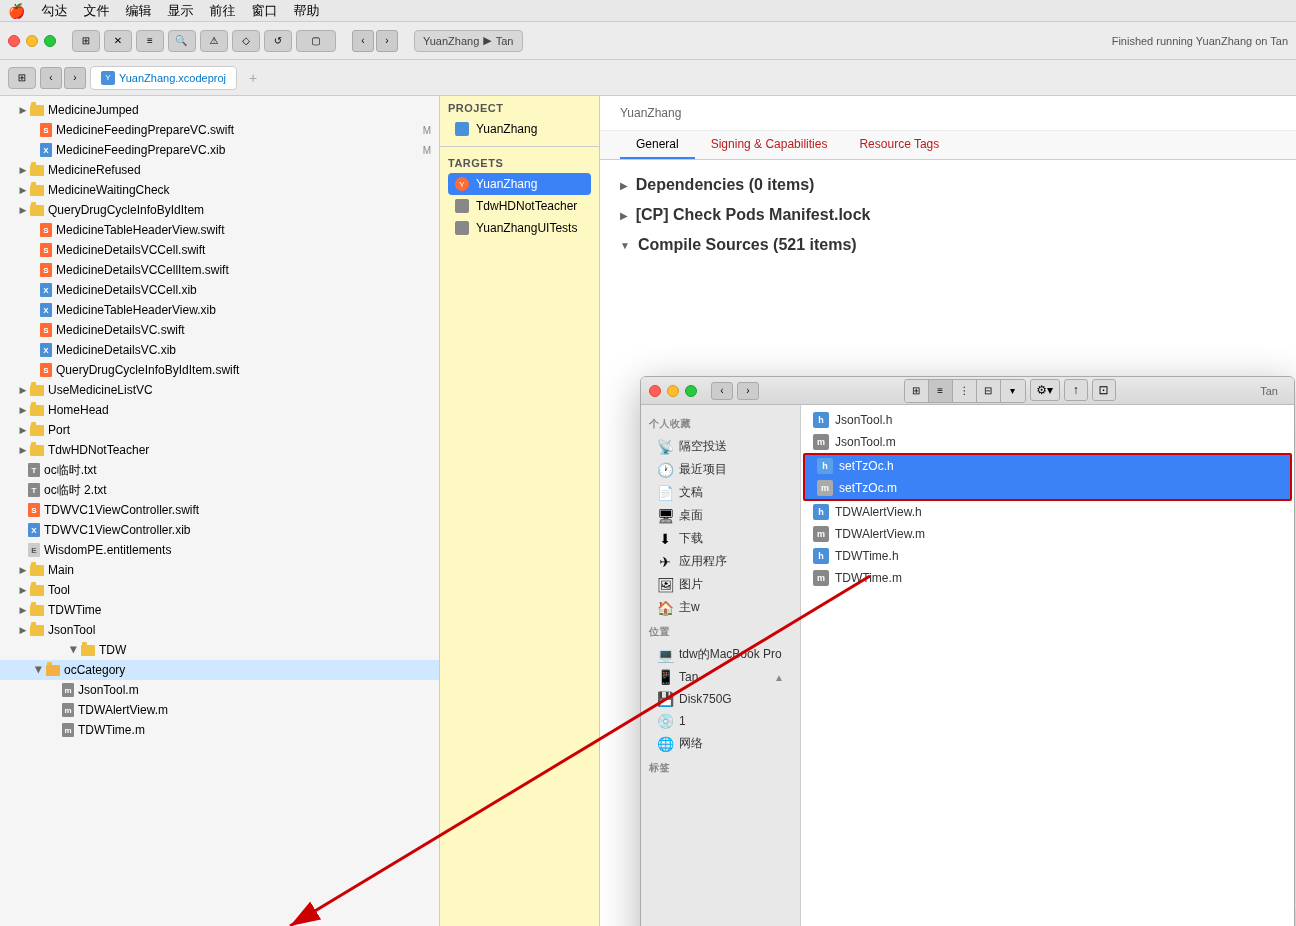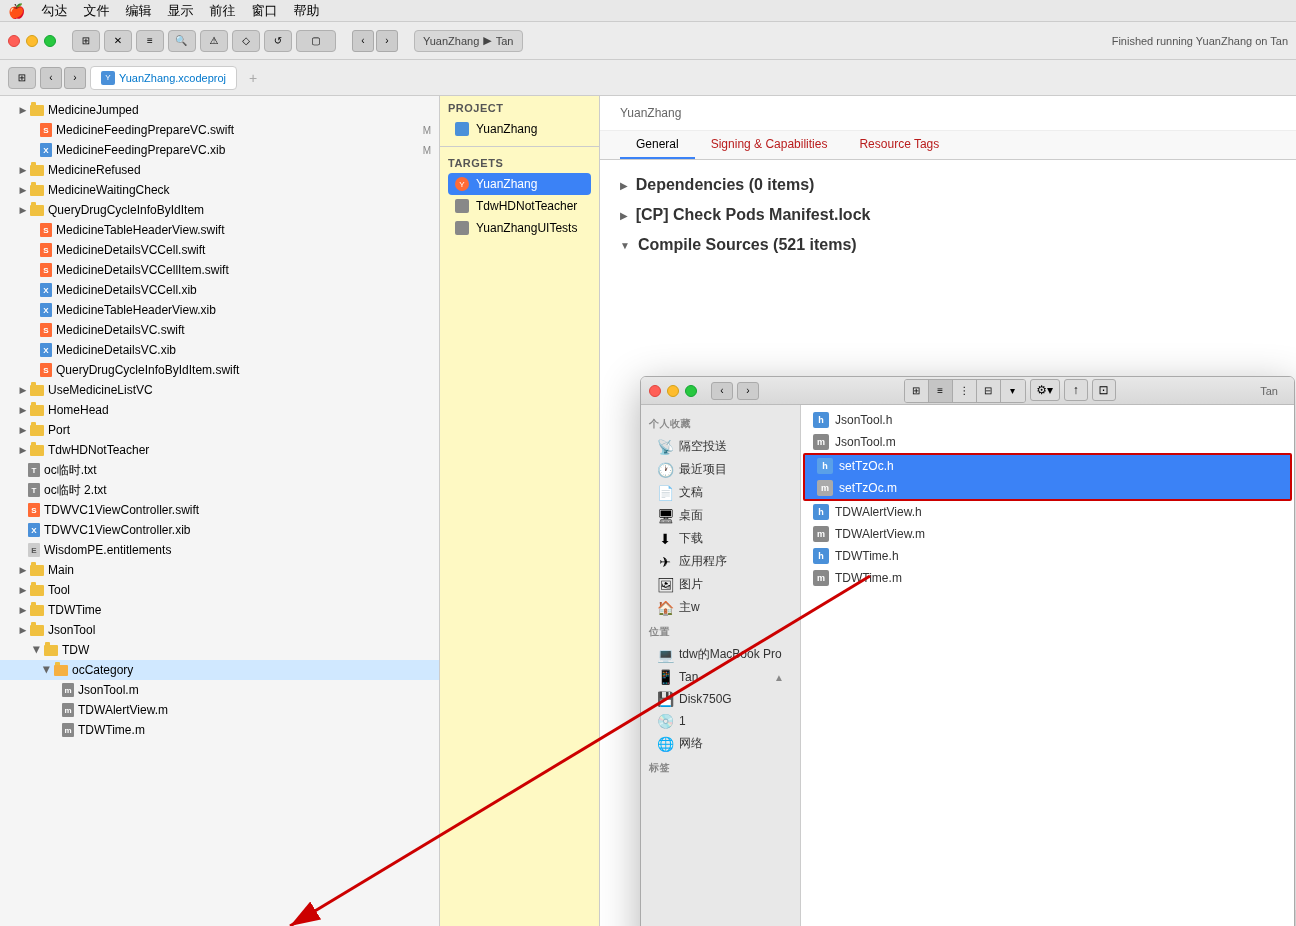--- a/index.html
+++ b/index.html
@@ -308,26 +308,26 @@
       <div class="tree-item" style="padding-left:16px;">
         <span class="tree-arrow">▶</span>
         <span class="folder-icon"></span>
         <span class="tree-label">TDWTime</span>
       </div>
       <div class="tree-item" style="padding-left:16px;">
         <span class="tree-arrow">▶</span>
         <span class="folder-icon"></span>
         <span class="tree-label">JsonTool</span>
       </div>
-      <div class="tree-item" style="padding-left:30px;">
+      <div class="tree-item" style="padding-left:44px;margin-left:23px;">
         <span class="tree-arrow open">▶</span>
         <span class="folder-icon"></span>
         <span class="tree-label">TDW</span>
       </div>
-      <div class="tree-item selected" style="padding-left:40px;">
+      <div class="tree-item selected" style="padding-left:32px;">
         <span class="tree-arrow open">▶</span>
         <span class="folder-icon" style="background:#f5b042;"></span>
         <span class="tree-label">ocCategory</span>
       </div>
       <div class="tree-item" style="padding-left:62px;">
         <span class="file-icon m">m</span>
         <span class="tree-label">JsonTool.m</span>
       </div>
       <div class="tree-item" style="padding-left:62px;">
         <span class="file-icon m">m</span>

